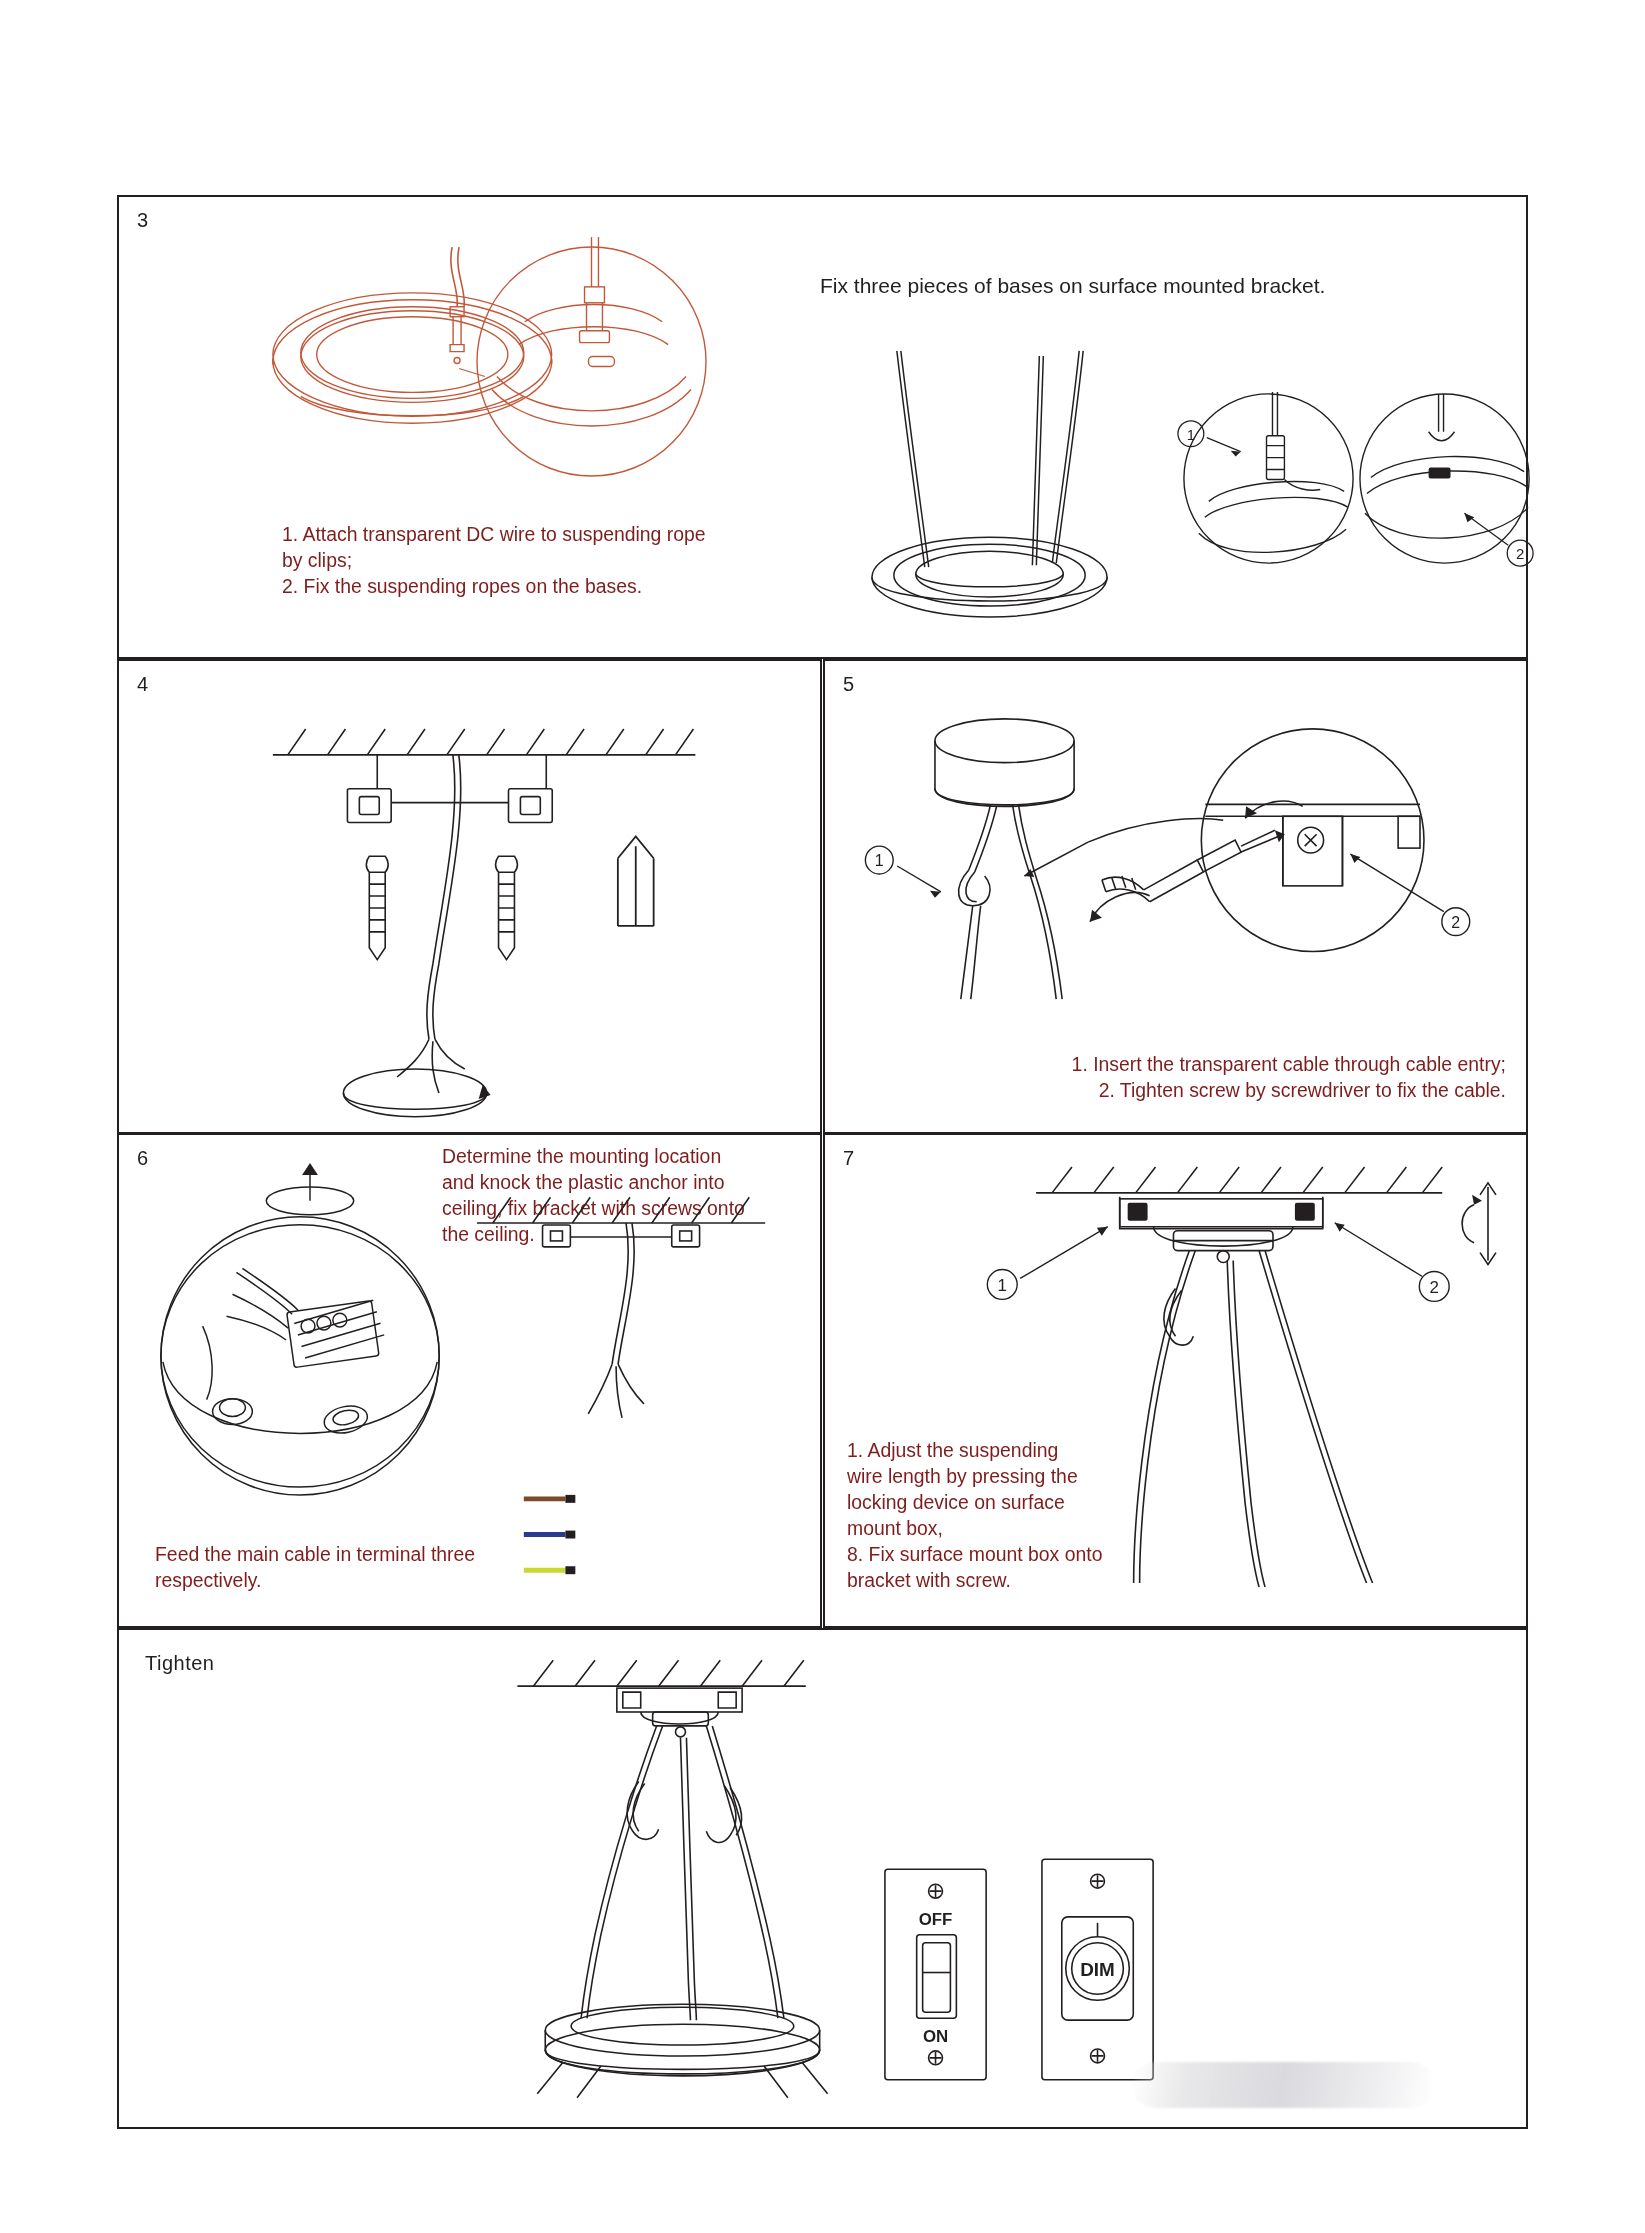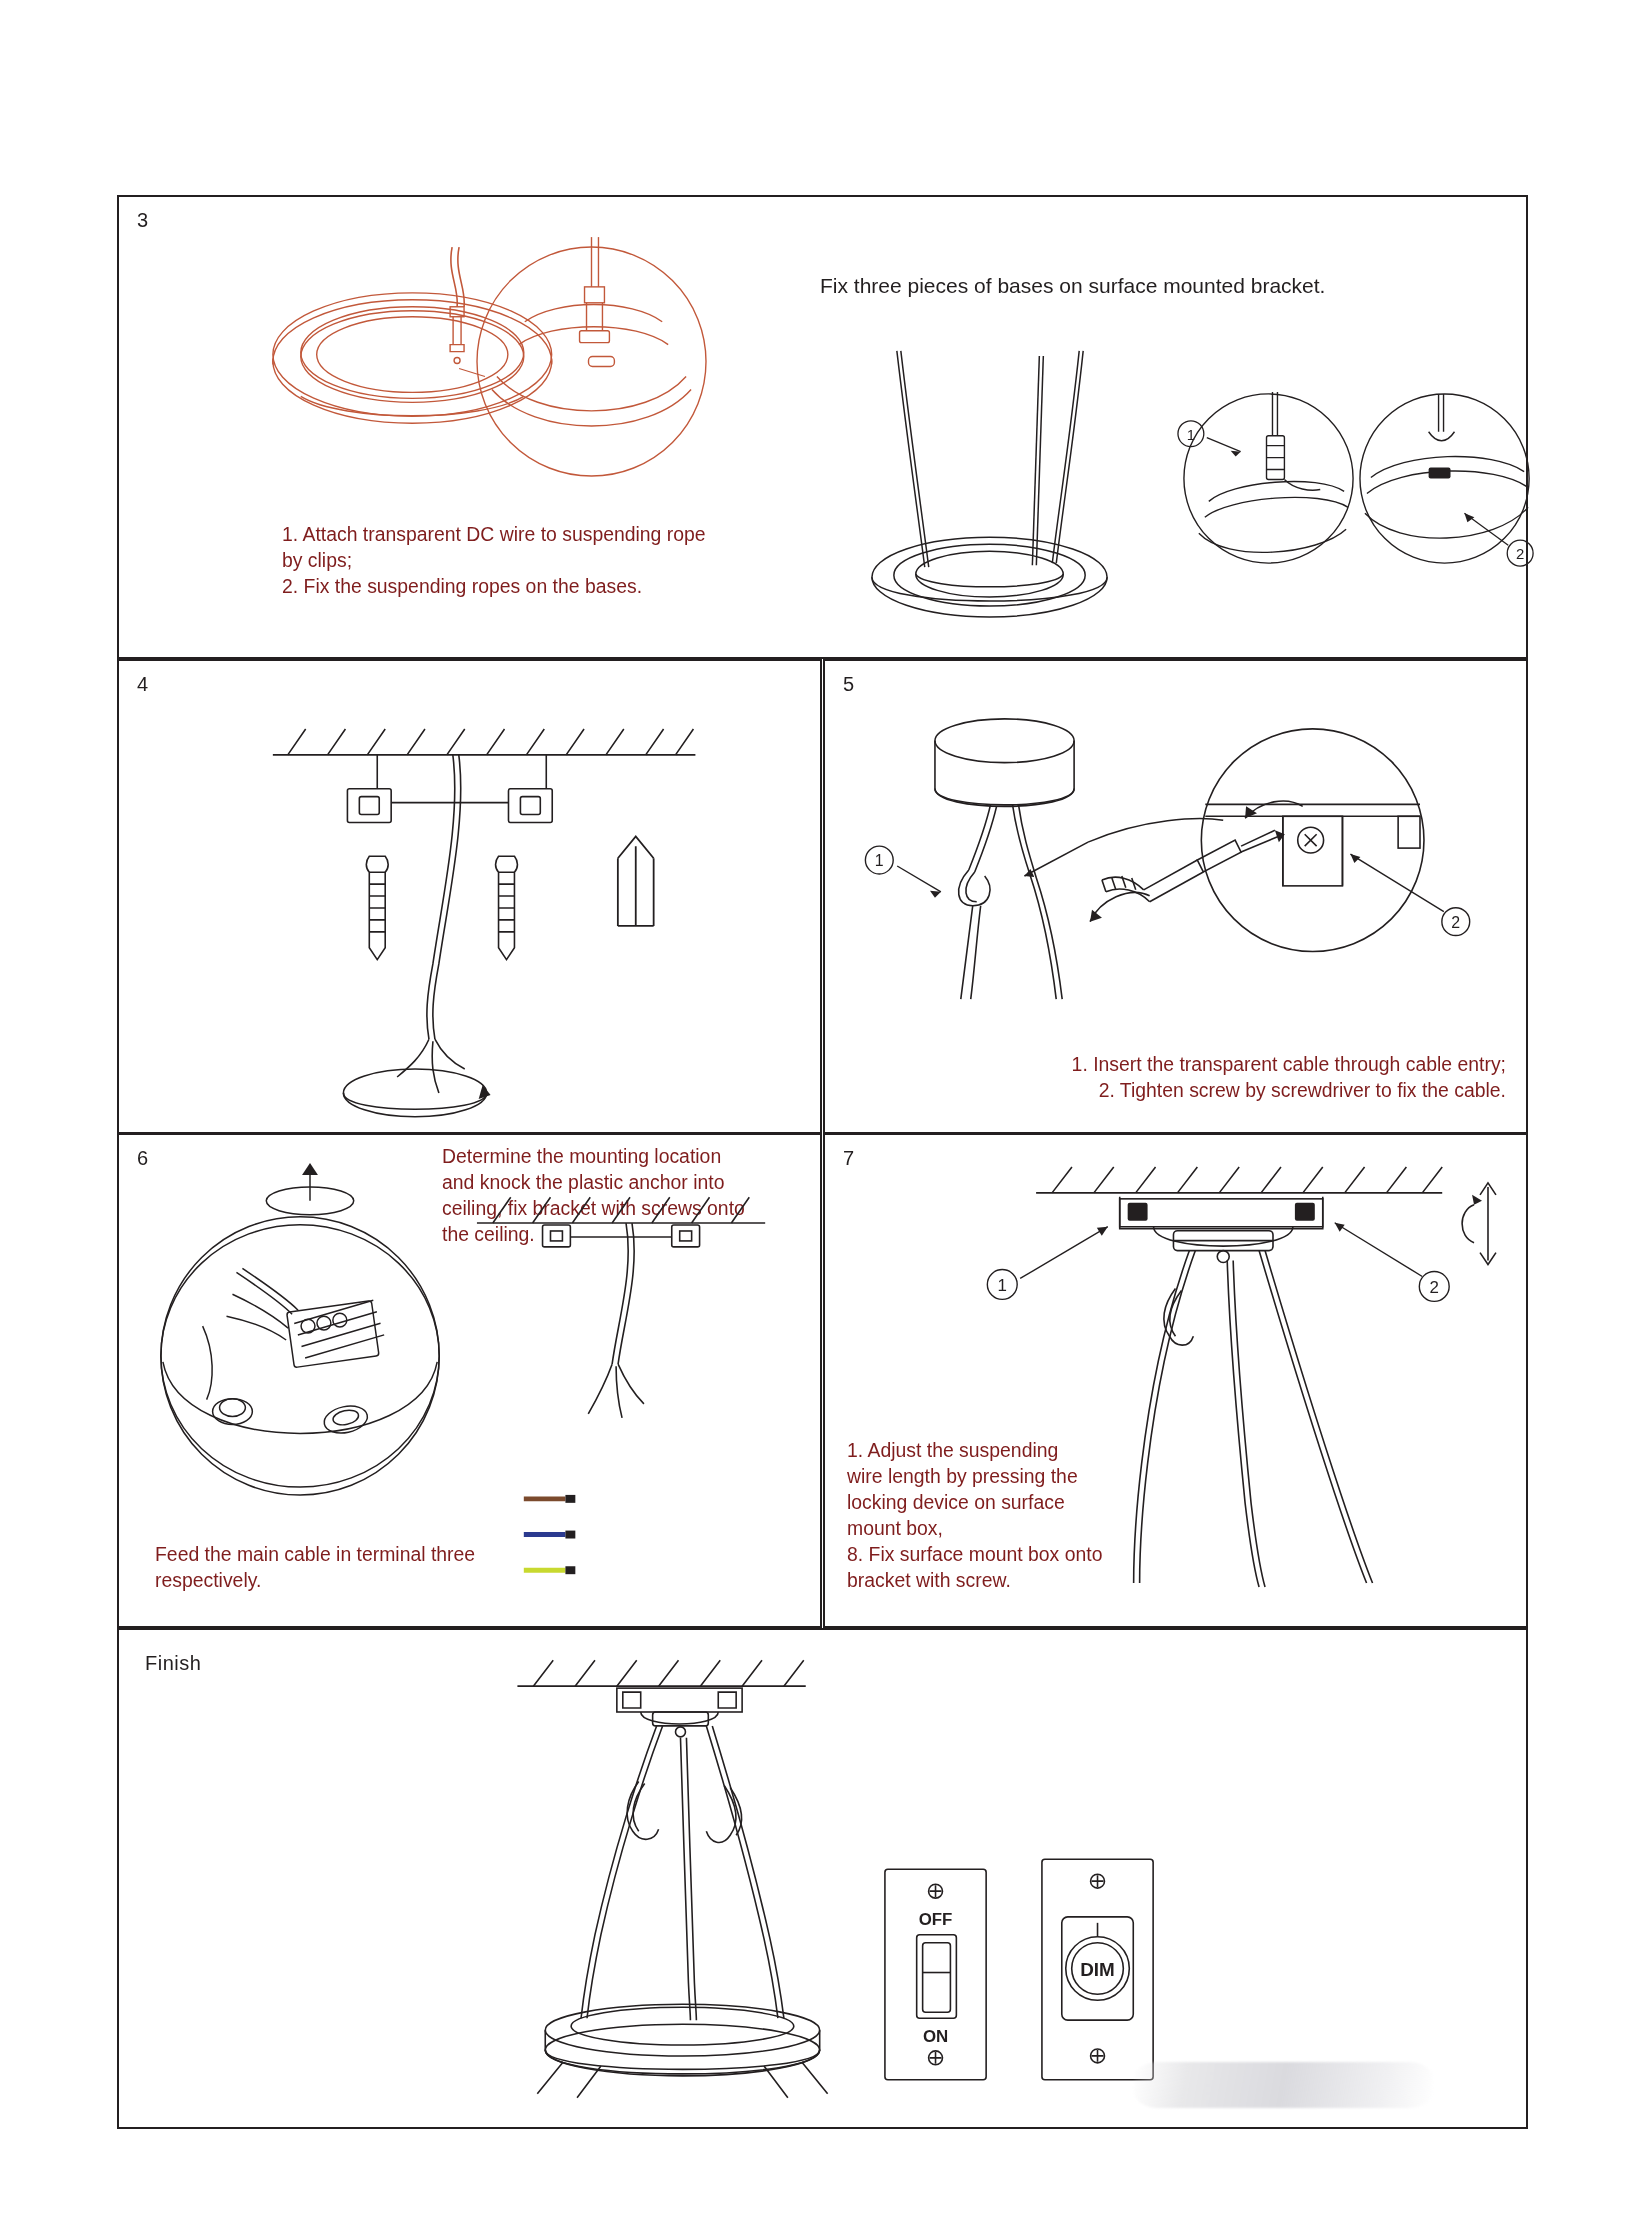--- a/index.html
+++ b/index.html
@@ -397,21 +397,21 @@
       <path d="M-4 114 L84 62" stroke="#231f20" stroke-width="1.4" fill="none"></path>
       <path d="M84 62 l-11 1 l5 8 z" fill="#231f20"></path>
       <circle cx="412" cy="122" r="15" fill="none" stroke="#231f20" stroke-width="1.4"></circle>
       <text x="412" y="129" font-size="17" text-anchor="middle" fill="#231f20" font-family="Liberation Sans, sans-serif">2</text>
       <path d="M400 112 L312 58" stroke="#231f20" stroke-width="1.4" fill="none"></path>
       <path d="M312 58 l5 9 l5 -7 z" fill="#231f20"></path>
     </svg>
   </div>
 
   <div class="panel" style="left:117px; top:1628px; width:1411px; height:501px;">
-    <div class="panel-num" style="left:26px; top:22px;">Finish</div>
+    <div class="panel-num" style="left:26px; top:22px;">Tighten</div>
 
     <svg style="position:absolute; left:299px; top:24px;" width="517" height="458" viewBox="0 0 520 460">
       <g fill="none" stroke="#231f20" stroke-width="1.6">
         <path d="M100 32 H390"></path>
         <path d="M116 32 L136 6 M158 32 L178 6 M200 32 L220 6 M242 32 L262 6 M284 32 L304 6 M326 32 L346 6 M368 32 L388 6"></path>
         <rect x="200" y="34" width="126" height="24"></rect>
         <path d="M206 38 h18 v16 h-18 z"></path>
         <path d="M302 38 h18 v16 h-18 z"></path>
         <path d="M224 58 C 224 74, 302 74, 302 58"></path>
         <rect x="236" y="58" width="56" height="14" rx="3"></rect>

